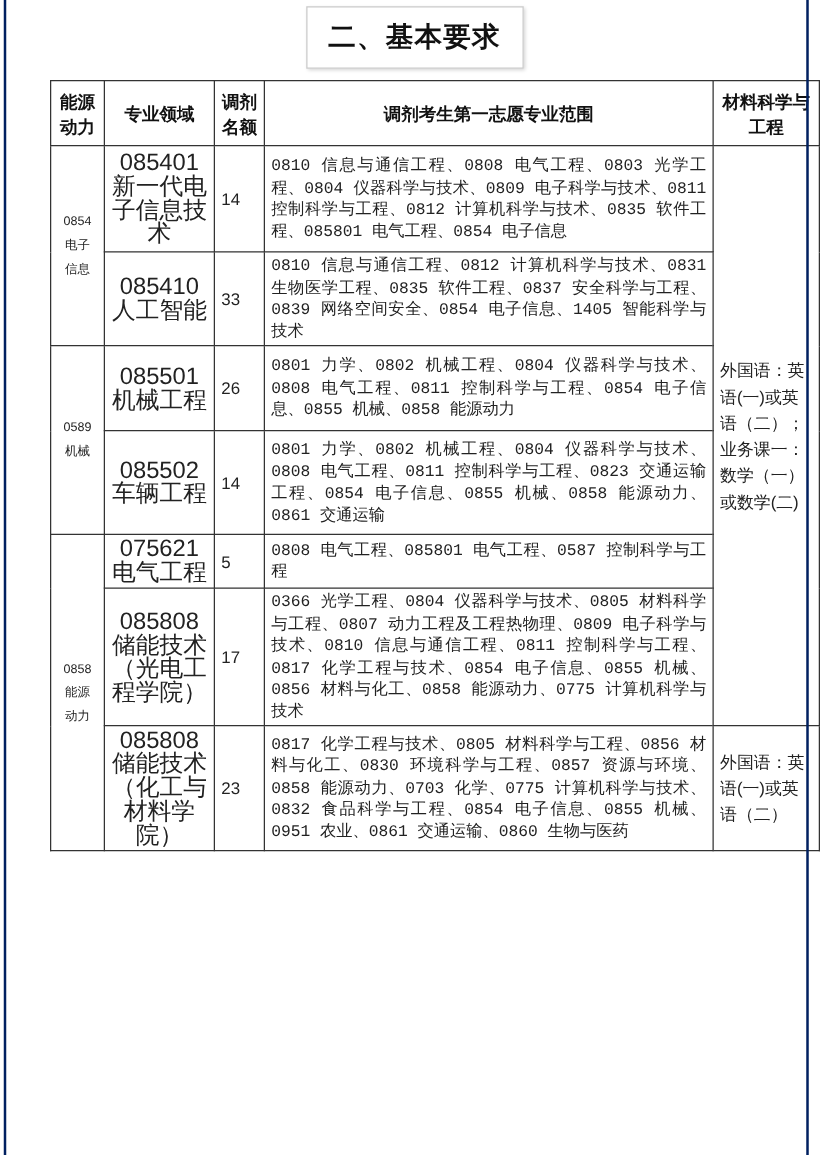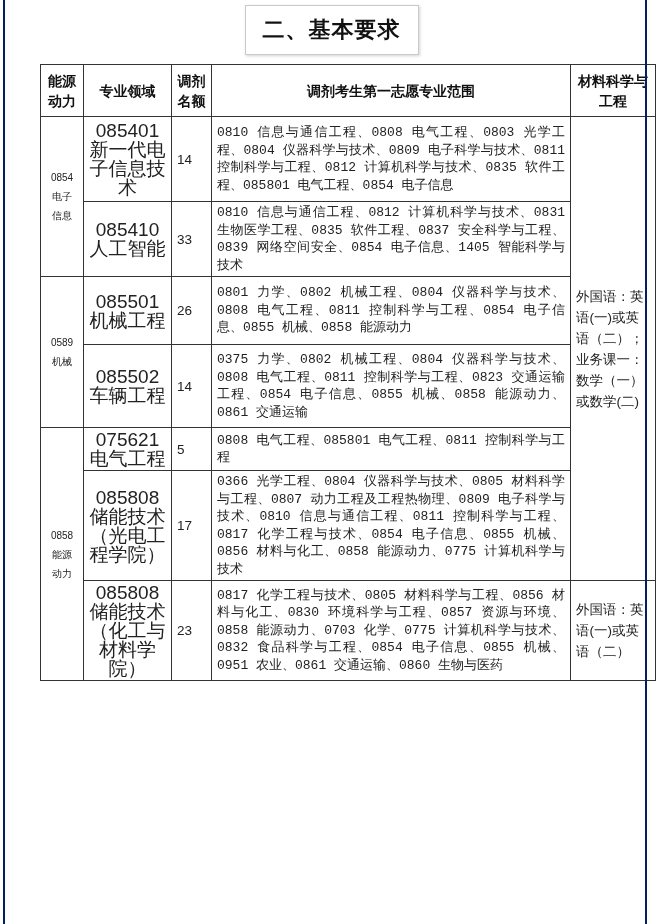--- a/index.html
+++ b/index.html
@@ -90,30 +90,30 @@
 机械</td>
           <td class="c-field pre">085501
 机械工程</td>
           <td class="c-quota">26</td>
           <td class="c-scope">0801 力学、0802 机械工程、0804 仪器科学与技术、0808 电气工程、0811 控制科学与工程、0854 电子信息、0855 机械、0858 能源动力</td>
         </tr>
         <tr style="height:83px">
           <td class="c-field pre">085502
 车辆工程</td>
           <td class="c-quota">14</td>
-          <td class="c-scope">0375 力学、0802 机械工程、0804 仪器科学与技术、0808 电气工程、0811 控制科学与工程、0823 交通运输工程、0854 电子信息、0855 机械、0858 能源动力、0861 交通运输</td>
+          <td class="c-scope">0801 力学、0802 机械工程、0804 仪器科学与技术、0808 电气工程、0811 控制科学与工程、0823 交通运输工程、0854 电子信息、0855 机械、0858 能源动力、0861 交通运输</td>
         </tr>
         <tr style="height:35px">
           <td class="c-cat pre" rowspan="3">0858
 能源
 动力</td>
           <td class="c-field pre">075621
 电气工程</td>
           <td class="c-quota">5</td>
-          <td class="c-scope">0808 电气工程、085801 电气工程、0811 控制科学与工程</td>
+          <td class="c-scope">0808 电气工程、085801 电气工程、0587 控制科学与工程</td>
         </tr>
         <tr style="height:105px">
           <td class="c-field pre">085808
 储能技术
 （光电工程学院）</td>
           <td class="c-quota">17</td>
           <td class="c-scope">0366 光学工程、0804 仪器科学与技术、0805 材料科学与工程、0807 动力工程及工程热物理、0809 电子科学与技术、0810 信息与通信工程、0811 控制科学与工程、0817 化学工程与技术、0854 电子信息、0855 机械、0856 材料与化工、0858 能源动力、0775 计算机科学与技术</td>
         </tr>
         <tr style="height:93px">
           <td class="c-field pre">085808

